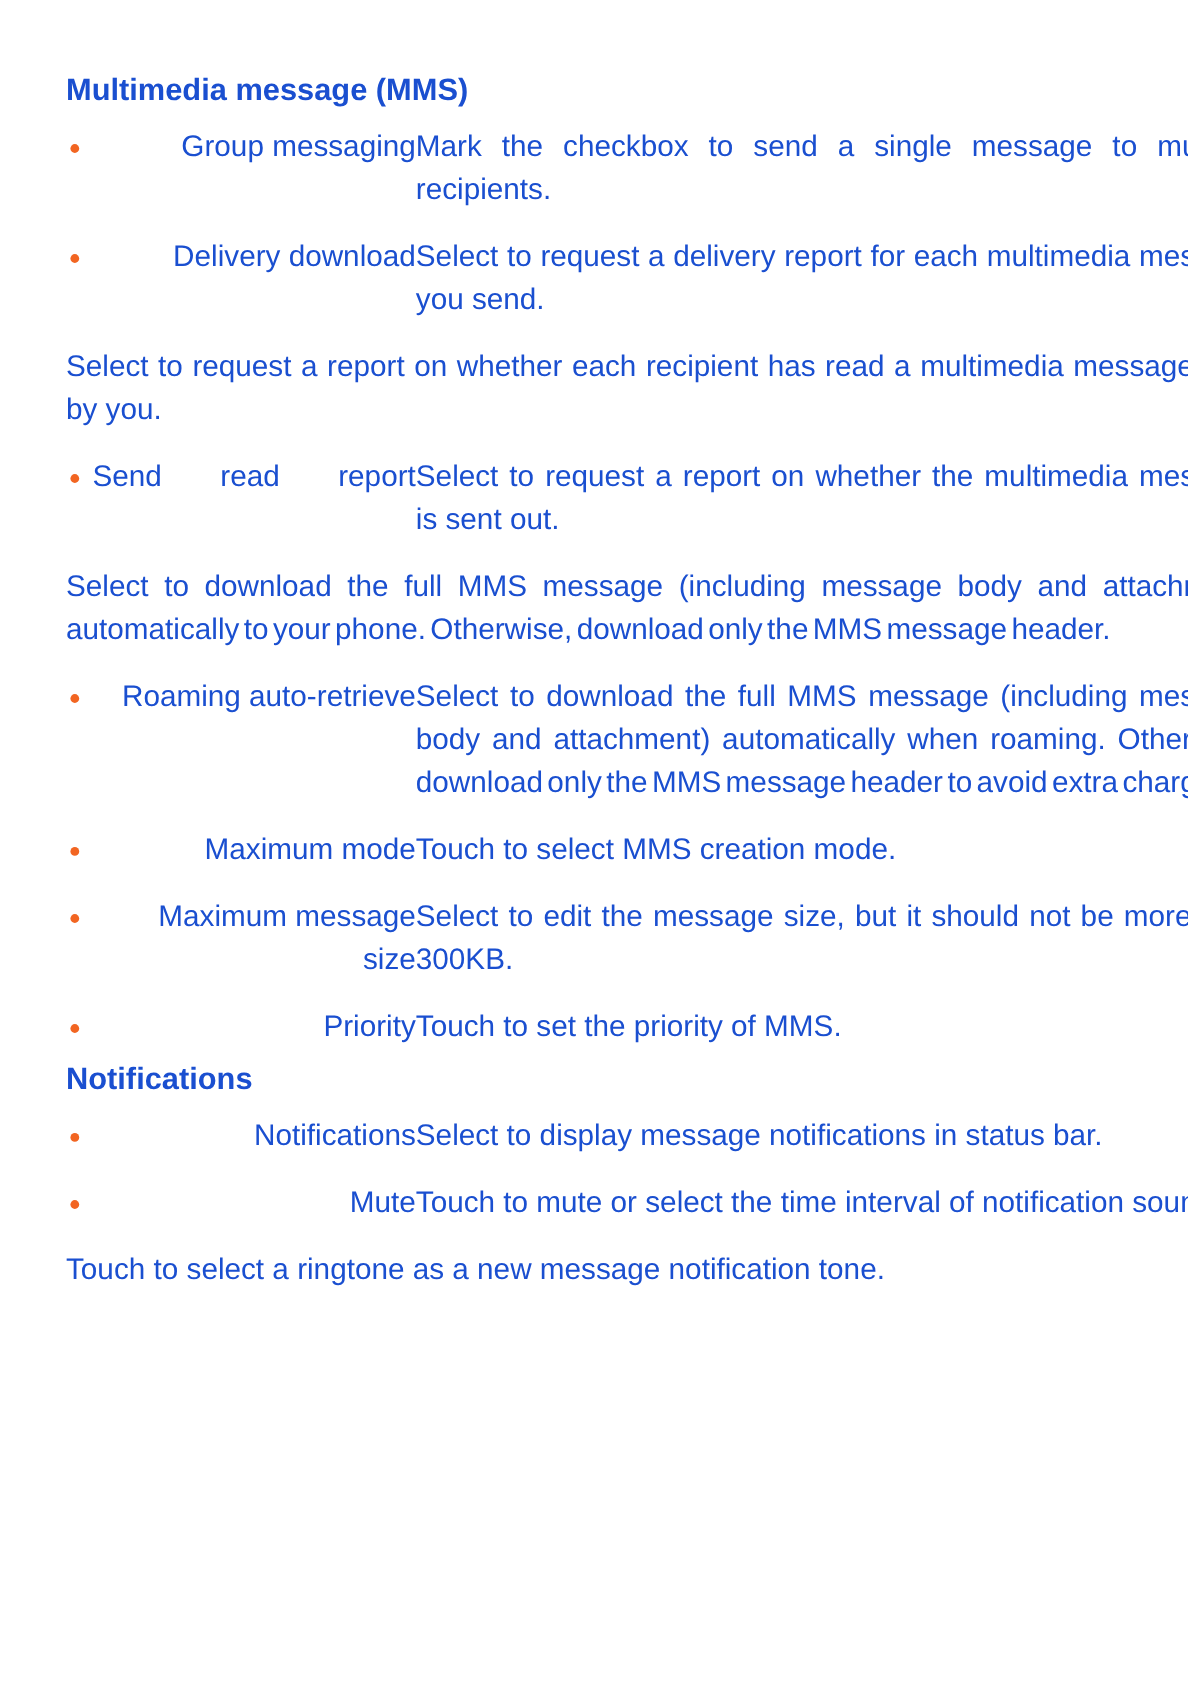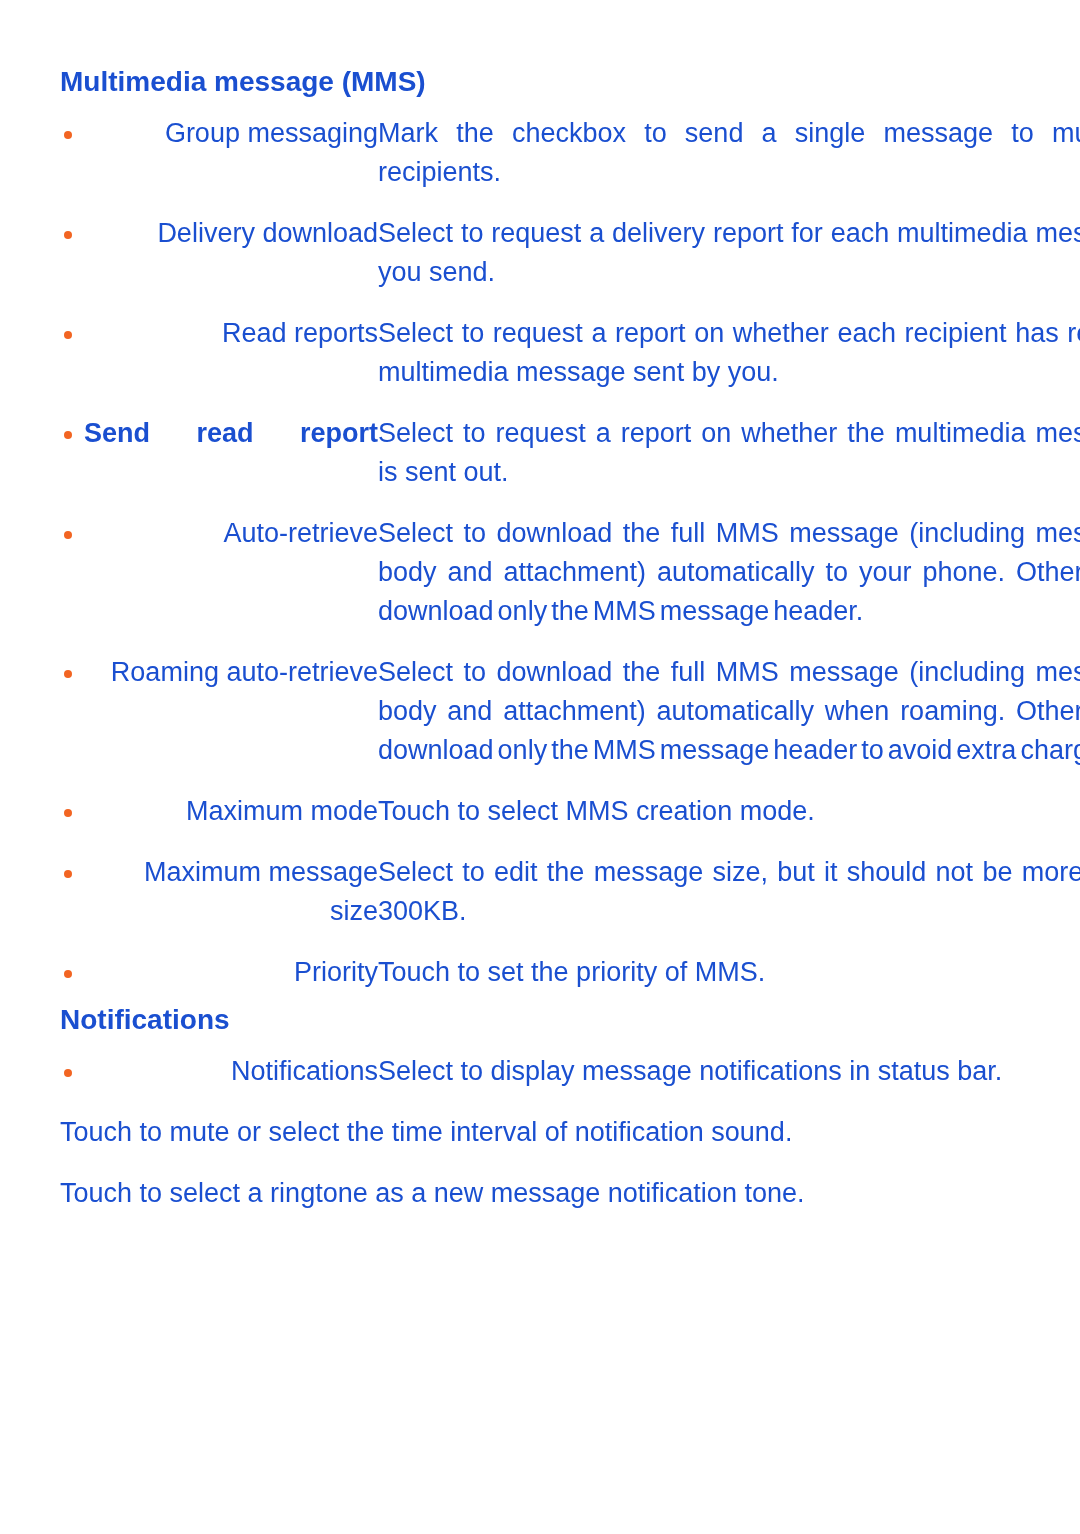--- a/index.html
+++ b/index.html
@@ -76,21 +76,20 @@
     background: #f26522;
   }
   .term-text {
     display: block;
     text-align: right;
   }
   
   .term-text.justified {
     text-align: justify;
     text-align-last: justify;
-    font-weight: bold;
   }
   
   .term-text.wrap {
     white-space: normal;
     margin-left: 20px;
   }
 
   
   .desc {
     flex: 1 1 auto;
@@ -140,40 +139,32 @@
 
       <div class="row">
         <div class="term">
           <span class="bullet"></span>
           <span class="term-text">Delivery download</span>
         </div>
         <div class="desc">Select to request a delivery report for each multimedia message you send.</div>
       </div>
 
       <div class="row">
-        <div class="term">
-          <span class="bullet"></span>
-          <span class="term-text">Read reports</span>
-        </div>
         <div class="desc">Select to request a report on whether each recipient has read a multimedia message sent by you.</div>
       </div>
 
       <div class="row">
         <div class="term">
           <span class="bullet"></span>
           <span class="term-text justified">Send read report</span>
         </div>
         <div class="desc">Select to request a report on whether the multimedia message is sent out.</div>
       </div>
 
       <div class="row">
-        <div class="term">
-          <span class="bullet"></span>
-          <span class="term-text">Auto-retrieve</span>
-        </div>
         <div class="desc condensed">Select to download the full MMS message (including message body and attachment) automatically to your phone. Otherwise, download only the MMS message header.</div>
       </div>
 
       <div class="row">
         <div class="term">
           <span class="bullet"></span>
           <span class="term-text wrap">Roaming auto-retrieve</span>
         </div>
         <div class="desc condensed">Select to download the full MMS message (including message body and attachment) automatically when roaming. Otherwise, download only the MMS message header to avoid extra charges.</div>
       </div>
@@ -210,20 +201,24 @@
 
       <div class="row">
         <div class="term">
           <span class="bullet"></span>
           <span class="term-text">Notifications</span>
         </div>
         <div class="desc">Select to display message notifications in status bar.</div>
       </div>
 
       <div class="row">
+        <div class="term">
+          <span class="bullet"></span>
+          <span class="term-text">Mute</span>
+        </div>
         <div class="desc plain">Touch to mute or select the time interval of notification sound.</div>
       </div>
 
       <div class="row">
         <div class="desc">Touch to select a ringtone as a new message notification tone.</div>
       </div>
 
     </div>
 
   </div>

